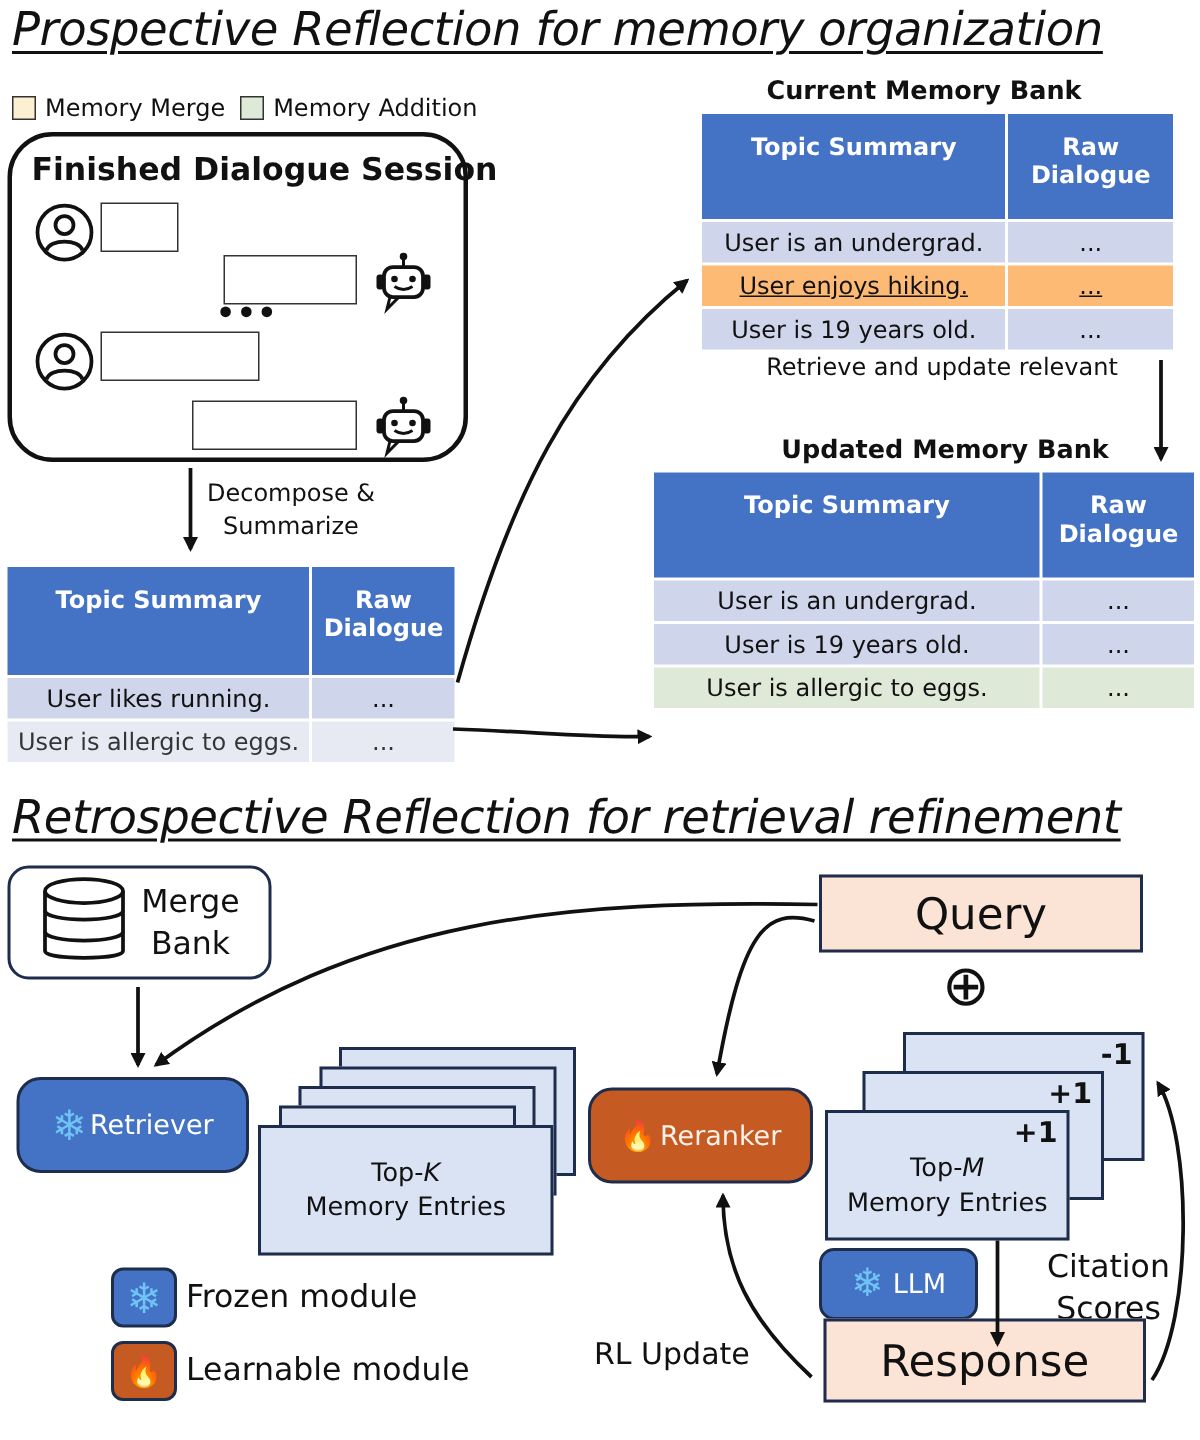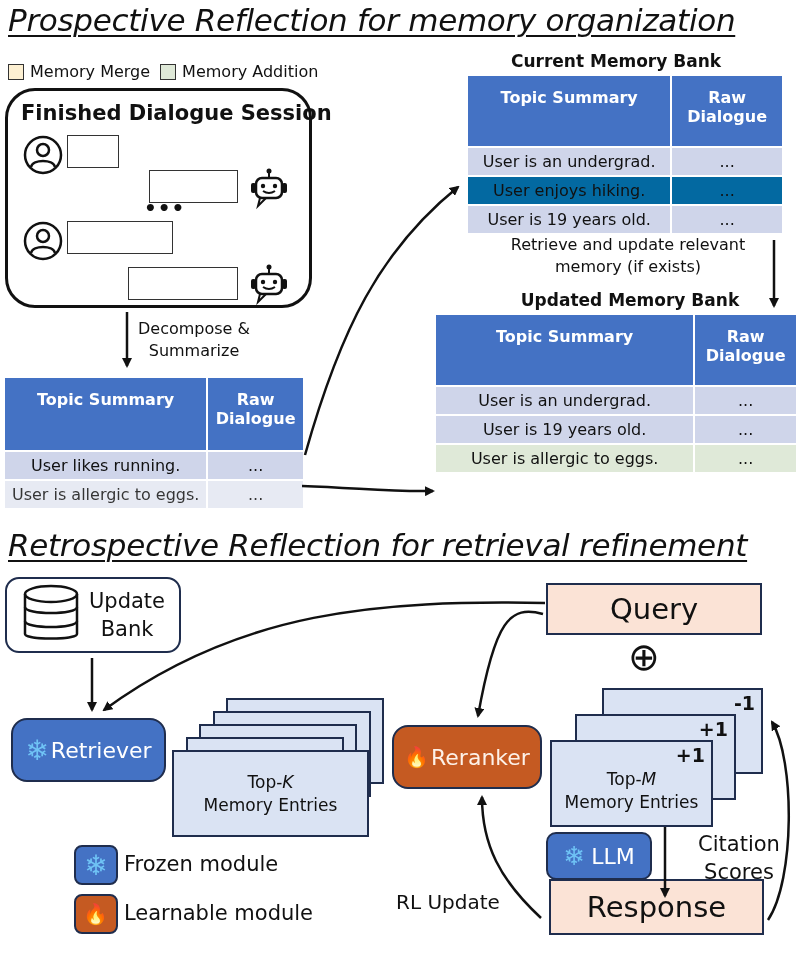--- a/index.html
+++ b/index.html
@@ -11,28 +11,28 @@
   .legend-top { font-size: 16px; display: flex; align-items: center; gap: 6px; white-space: nowrap; }
   .swatch { width: 16px; height: 16px; border: 1.5px solid #333; display: inline-block; box-sizing: border-box; }
   .session-box { border: 3px solid #111; border-radius: 30px; box-sizing: border-box; }
   .session-title { font-weight: bold; font-size: 21px; white-space: nowrap; }
   .bubble { border: 1.5px solid #333; box-sizing: border-box; background: #fff; }
   .ellipsis { font-size: 20px; font-weight: bold; letter-spacing: 1px; }
   .mtable { border-collapse: separate; border-spacing: 2px; font-size: 16px; }
   .mtable th { background: #4472c4; color: #fff; font-weight: bold; font-size: 16px; text-align: center; vertical-align: top; padding: 12px 6px; }
   .mtable td { text-align: center; padding: 4px 4px; white-space: nowrap; }
   .row-base td { background: #cfd5ea; }
-  .row-merge td { background: #0369a1; }
+  .row-merge td { background: #fdba74; text-decoration: underline; }
   .row-add td { background: #dfe9d8; }
   .table-title { font-weight: bold; font-size: 17px; white-space: nowrap; text-align: center; }
   .caption { font-size: 16px; text-align: center; line-height: 1.35; }
   .rbox { border: 2.5px solid #1f2d4d; border-radius: 16px; box-sizing: border-box; display: flex; align-items: center; justify-content: center; }
   .blue-mod { background: #4472c4; color: #fff; }
   .orange-mod { background: #c55a22; color: #fdf1e8; }
-  .mod-label { font-size: 22px; }
+  .mod-label { font-size: 18px; }
   .snow { color: #6fc3f5; font-weight: bold; }
   .card { background: #dae3f3; border: 2.5px solid #1f2d4d; box-sizing: border-box; }
   .card-text { font-size: 17px; text-align: center; line-height: 1.35; }
   .peach { background: #fbe3d6; border: 2.5px solid #1f2d4d; box-sizing: border-box; display: flex; align-items: center; justify-content: center; }
   .score { font-weight: bold; font-size: 19px; }
   .label { font-size: 19px; white-space: nowrap; }
   svg.overlay { position: absolute; left: 0; top: 0; pointer-events: none; }
 </style>
 </head>
 <body>
@@ -131,21 +131,20 @@
     </tr>
     <tr class="row-base">
       <td>User is 19 years old.</td>
       <td>...</td>
     </tr>
   </tbody>
 </table>
 
 <div class="abs caption" style="left:490px; top:234px; width:276px;">
   <div>Retrieve and update relevant</div>
-  <div>memory (if exists)</div>
 </div>
 
 <div class="abs table-title" style="left:480px; top:290px; width:300px;">Updated Memory Bank</div>
 <table class="abs mtable" style="left:434px; top:313px; width:364px;">
   <thead>
     <tr>
       <th style="width:254px; height:46px;">Topic Summary</th>
       <th style="width:90px;">Raw Dialogue</th>
     </tr>
   </thead>
@@ -168,21 +167,21 @@
 <div class="abs section-title" style="left:8px; top:527px;">Retrospective Reflection for retrieval refinement</div>
 
 <div class="abs rbox" style="left:5px; top:577px; width:176px; height:76px; background:#fff; border-radius:14px; gap:8px;">
   <svg width="60" height="62" viewBox="0 0 60 62">
     <ellipse cx="30" cy="10" rx="26" ry="8" fill="none" stroke="#111" stroke-width="2.5"></ellipse>
     <path d="M4 10 V50 C4 56, 56 56, 56 50 V10" fill="none" stroke="#111" stroke-width="2.5"></path>
     <path d="M4 23 C4 31, 56 31, 56 23" fill="none" stroke="#111" stroke-width="2.5"></path>
     <path d="M4 37 C4 45, 56 45, 56 37" fill="none" stroke="#111" stroke-width="2.5"></path>
   </svg>
   <div style="font-size:21px; text-align:center; line-height:1.35;">
-    <div>Update</div>
+    <div>Merge</div>
     <div>Bank</div>
   </div>
 </div>
 
 <div class="abs rbox blue-mod" style="left:11px; top:718px; width:155px; height:64px;">
   <span class="snow" style="font-size:28px; margin-right:2px;">❄</span>
   <span class="mod-label">Retriever</span>
 </div>
 
 <div class="abs card" style="left:226px; top:698px; width:158px; height:86px;"></div>

